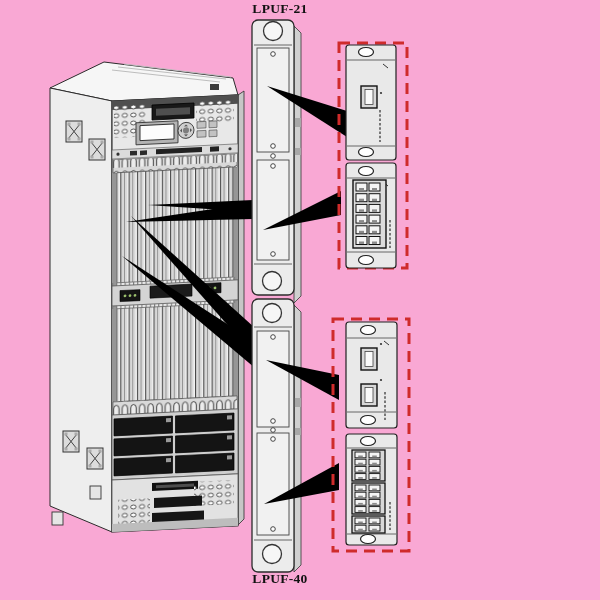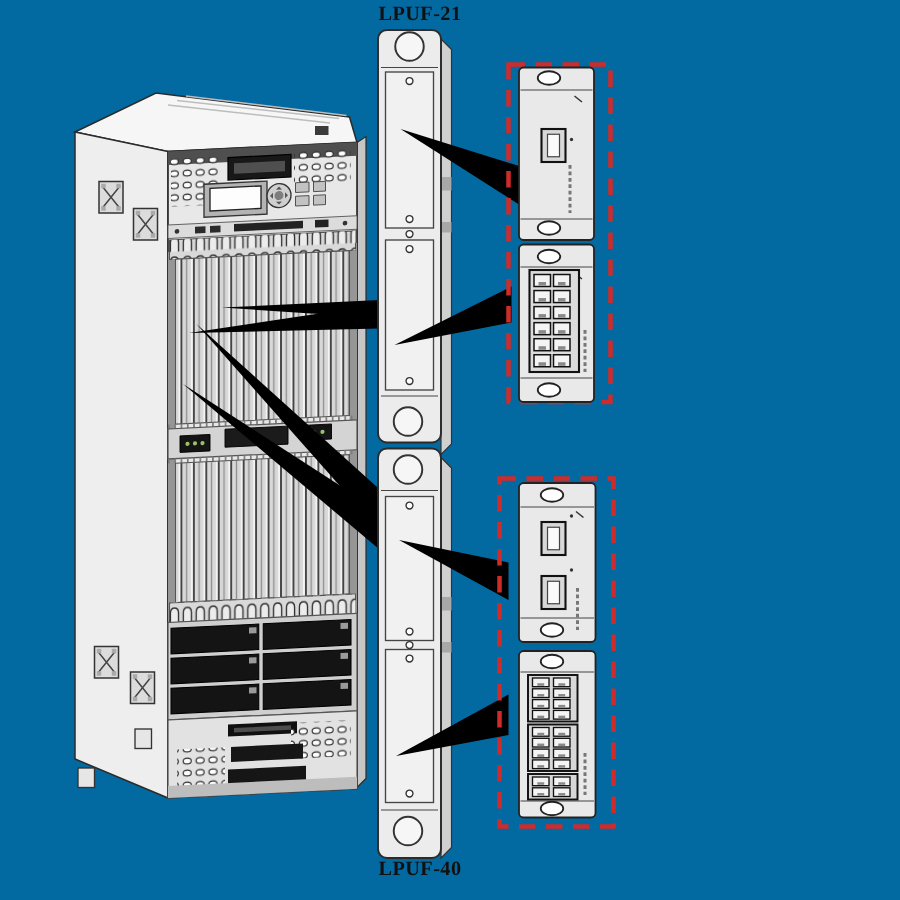--- a/index.html
+++ b/index.html
@@ -1,16 +1,16 @@
 <!DOCTYPE html>
 <html><head>
 <meta charset="utf-8">
 <style>
   html,body{margin:0;padding:0;background:#ffffff;}
-  #stage{position:relative;width:600px;height:600px;background:#0369a1;overflow:hidden;
+  #stage{position:relative;width:600px;height:600px;background:#f9a8d4;overflow:hidden;
          font-family:"Liberation Serif", serif;}
   svg{position:absolute;left:0;top:0;}
   text.cardlabel{font-family:"Liberation Serif", serif;font-weight:700;font-size:13.5px;
                  fill:#111;letter-spacing:.3px;}
 </style>
 </head>
 <body>
 
 <div id="stage">
 <svg width="600" height="600" viewBox="0 0 600 600">

